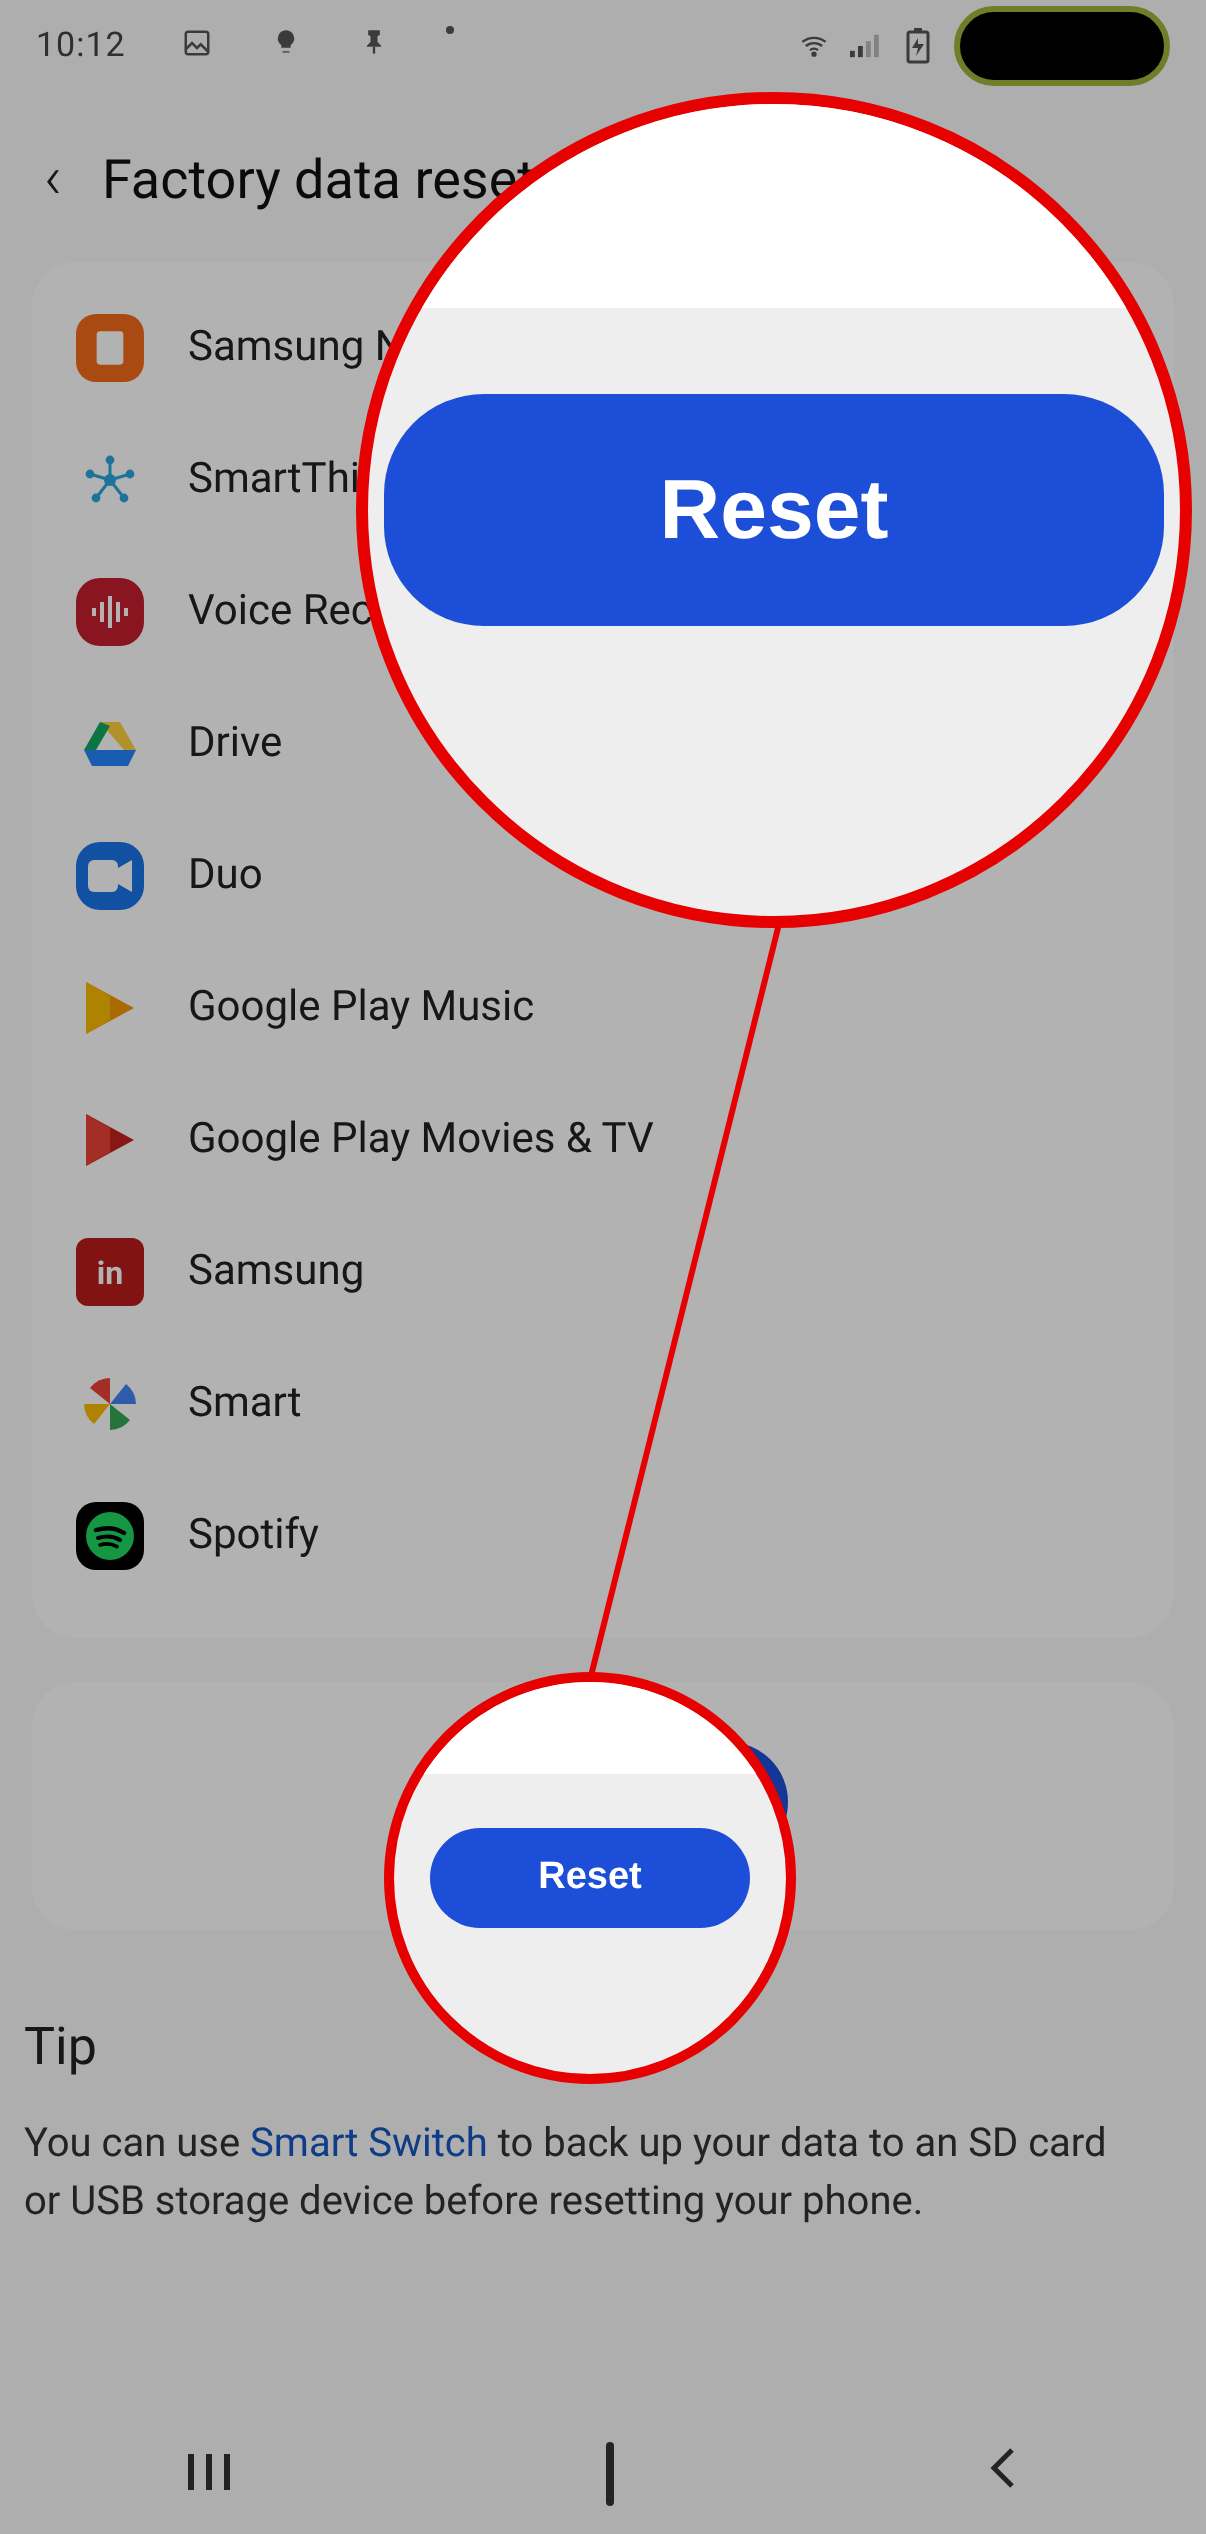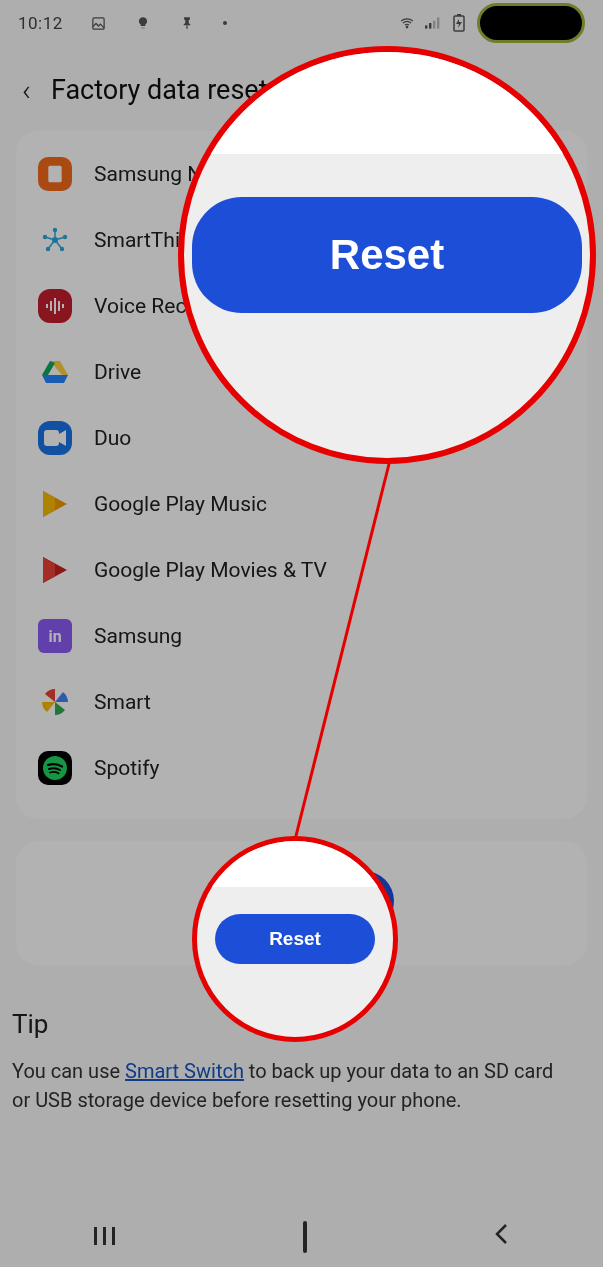--- a/index.html
+++ b/index.html
@@ -21,21 +21,21 @@
   
   .status-bar {
     height: 46px;
     display: flex;
     align-items: center;
     padding: 0 18px;
     font-size: 17px;
     color: #444;
     background: #fafafa;
   }
-  .status-left { display:flex; align-items:center; gap:28px; }
+  .status-left { display:flex; gap:28px; }
   .status-right { margin-left:auto; display:flex; align-items:center; gap:10px; }
   .clock { font-weight: 400; letter-spacing: .5px; }
   .sicon { width:16px; height:16px; display:inline-flex; align-items:center; justify-content:center; color:#555; }
   .dot { width:4px; height:4px; border-radius:50%; background:#555; }
   .battery-pill {
     width: 108px; height: 40px; border-radius: 40px;
     background:#000; border:3px solid #9eb53b;
   }
   
   .header {
@@ -62,21 +62,21 @@
   }
   .app-label { font-size:21px; color:#222; }
   
   .ico-samsungnotes { background:#f26a1b; border-radius:10px; }
   .ico-smartthings { background:transparent; }
   .ico-voicerec { background:#c51f2e; border-radius:12px; }
   .ico-drive { background:transparent; }
   .ico-duo { background:#1a73e8; border-radius:12px; }
   .ico-playmovies { background:transparent; }
   .ico-playmusic { background:transparent; }
-  .ico-linkedin { background:#8b5cf6; border-radius:6px; font-weight:700; font-size:16px; }
+  .ico-linkedin { background:#b91c1c; border-radius:6px; font-weight:700; font-size:16px; }
   .ico-photos { background:transparent; }
   .ico-spotify { background:#000; border-radius:10px; }
   
   .reset-section {
     margin: 22px 16px 0 16px;
     background:#fff;
     border-radius:22px;
     padding: 30px 0 34px 0;
     display:flex; justify-content:center;
   }
@@ -88,21 +88,21 @@
     padding: 18px 64px;
     font-size:21px;
     font-weight:600;
   }
   
   .tip {
     padding: 44px 28px 0 12px;
   }
   .tip-title { font-size:26px; color:#222; margin-bottom:18px; }
   .tip-body { font-size:20px; line-height:1.45; color:#333; }
-  .tip-link { color:#1557c0; text-decoration:underline; }
+  .tip-link { color:#1557c0; }
   
   .navbar {
     position:absolute; bottom:0; left:0; right:0;
     height:60px; display:flex; align-items:center; justify-content:space-around;
     color:#333;
   }
   .nav-btn { font-size:24px; color:#333; }
   .nav-square { width:18px; height:18px; border:2px solid #333; border-radius:5px; }
   
   .callout-line {

